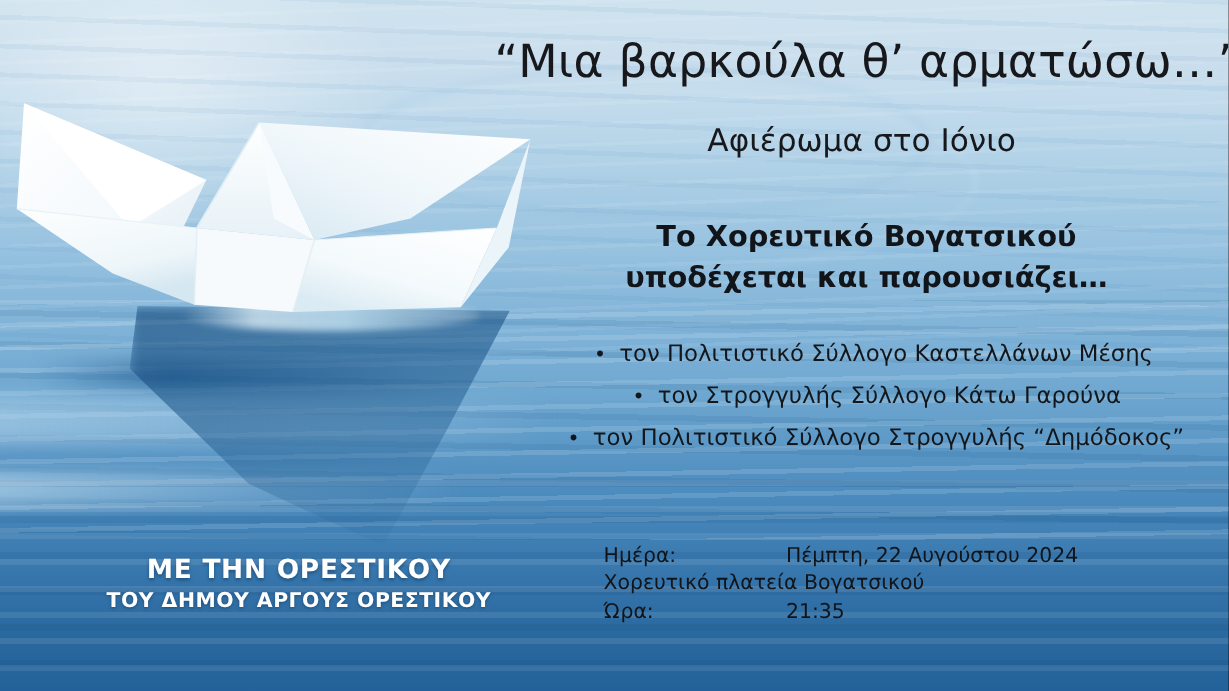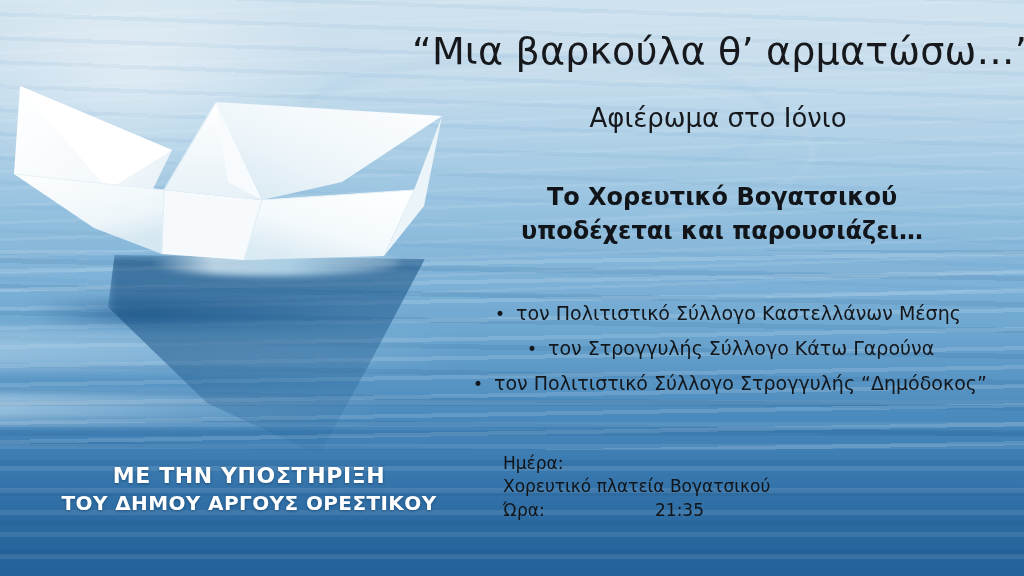--- a/index.html
+++ b/index.html
@@ -199,21 +199,21 @@
     font-size: 24px;
     font-weight: 700;
     color: #111418;
     line-height: 1.42;
   }
   #lead .lead-line { display: block; }
 
   #groups {
     position: absolute;
     left: 440px;
-    top: 304px;
+    top: 286px;
     width: 584px;
     margin: 0;
     padding: 0;
     list-style: none;
     font-size: 19px;
     color: #13161a;
     line-height: 1.0;
   }
   #groups li {
     display: block;
@@ -249,21 +249,21 @@
     width: 470px;
     text-align: center;
     color: #ffffff;
     font-size: 22px;
     font-weight: 700;
     letter-spacing: 0.6px;
     line-height: 1.32;
     text-shadow: 0 1px 3px rgba(10,50,90,0.55);
   }
   #support .sup-line { display: block; }
-  #support .sup-line-2 { font-size: 20px; letter-spacing: 0.4px; }
+  #support .sup-line-2 { font-size: 17px; letter-spacing: 0.4px; }
 </style>
 </head>
 <body>
 
 <div id="poster">
 
   <div class="water-layer" id="glow-topleft"></div>
   <div class="water-layer" id="ripples-top"></div>
   <div class="water-layer" id="ripple-ring"></div>
   <div class="water-layer" id="ripple-ring2"></div>
@@ -348,28 +348,29 @@
     </li>
     <li class="g3">
       <span class="bullet">•</span>
       <span>τον Πολιτιστικό Σύλλογο Στρογγυλής “Δημόδοκος”</span>
     </li>
   </ul>
 
   <div id="details">
     <div class="drow">
       <span class="dlabel">Ημέρα:</span>
+      <span class="dvalue">Πέμπτη, 22 Αυγούστου 2024</span>
     </div>
     <div class="drow">
       <span class="dvalue">Χορευτικό πλατεία Βογατσικού</span>
     </div>
     <div class="drow">
       <span class="dlabel">Ώρα:</span>
       <span class="dvalue">21:35</span>
     </div>
   </div>
 
   <div id="support">
-    <span class="sup-line sup-line-1">ΜΕ ΤΗΝ ΥΠΟΣΤΗΡΙΞΗ</span>
+    <span class="sup-line sup-line-1">ΜΕ ΤΗΝ ΟΡΕΣΤΙΚΟΥ</span>
     <span class="sup-line sup-line-2">ΤΟΥ ΔΗΜΟΥ ΑΡΓΟΥΣ ΟΡΕΣΤΙΚΟΥ</span>
   </div>
 
 </div>
 
 </body></html>

